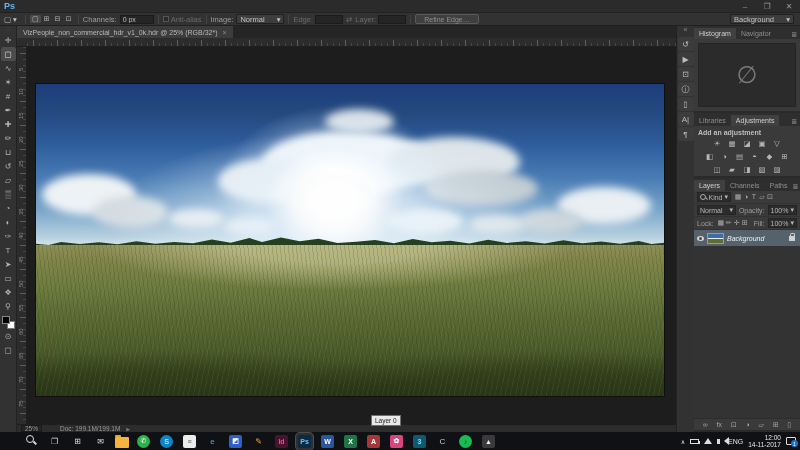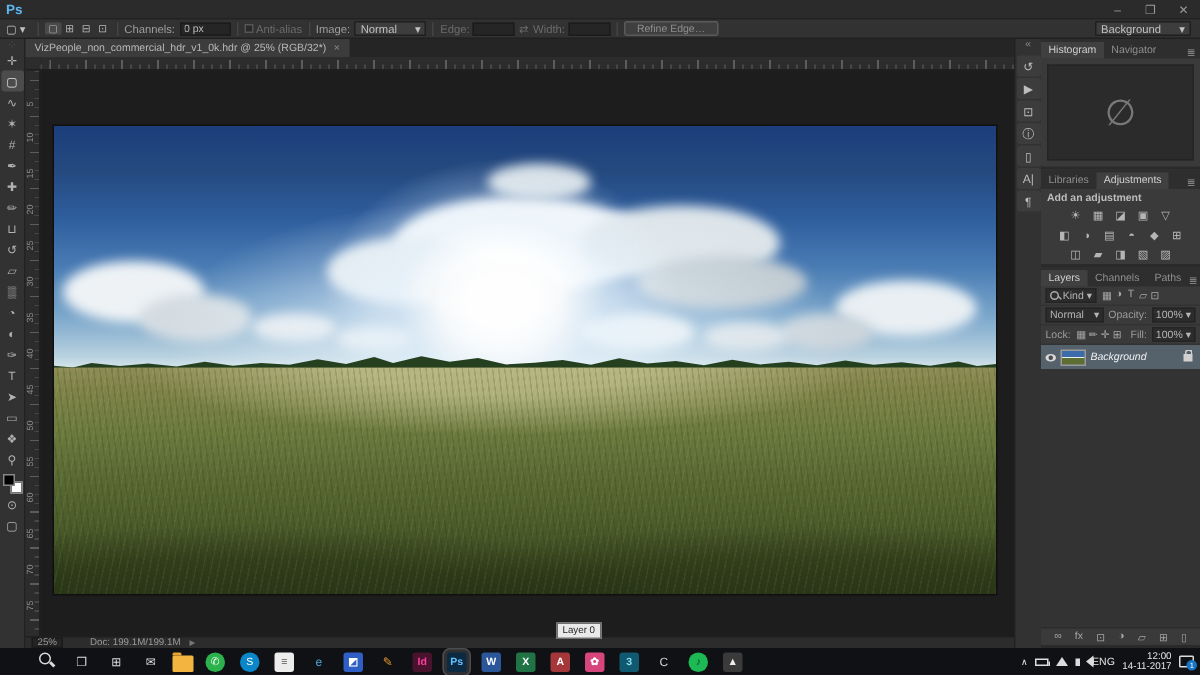--- a/index.html
+++ b/index.html
@@ -200,21 +200,21 @@
     <span class="ob-sep"></span>
     <span>Image:</span>
     <span class="ob-dd" style="margin-left:3px;width:48px">
       <span style="flex:1">Normal</span>
       <span>▾</span>
     </span>
     <span class="ob-sep"></span>
     <span class="dim">Edge:</span>
     <input class="ob-field" style="margin-left: 2px; width: 28px;">
     <span class="dim" style="margin:0 3px">⇄</span>
-    <span class="dim">Width:</span>
+    <span class="dim">Layer:</span>
     <input class="ob-field" style="margin-left: 2px; width: 28px;">
     <span class="ob-sep"></span>
     <button id="refine-edge">Refine Edge…</button>
     <span class="ob-dd" id="workspace-dd" style="width:64px">
       <span style="flex:1">Background</span>
       <span>▾</span>
     </span>
   </div>
 
   <div id="toolbar">

